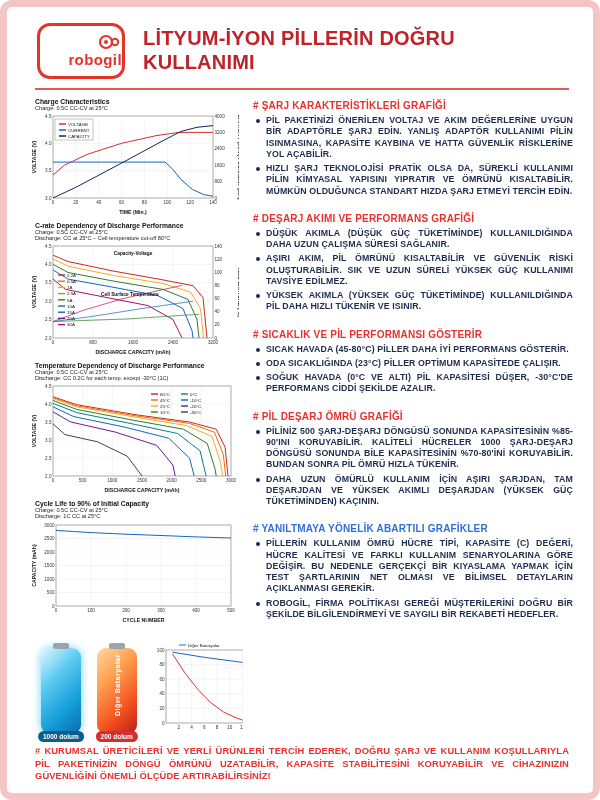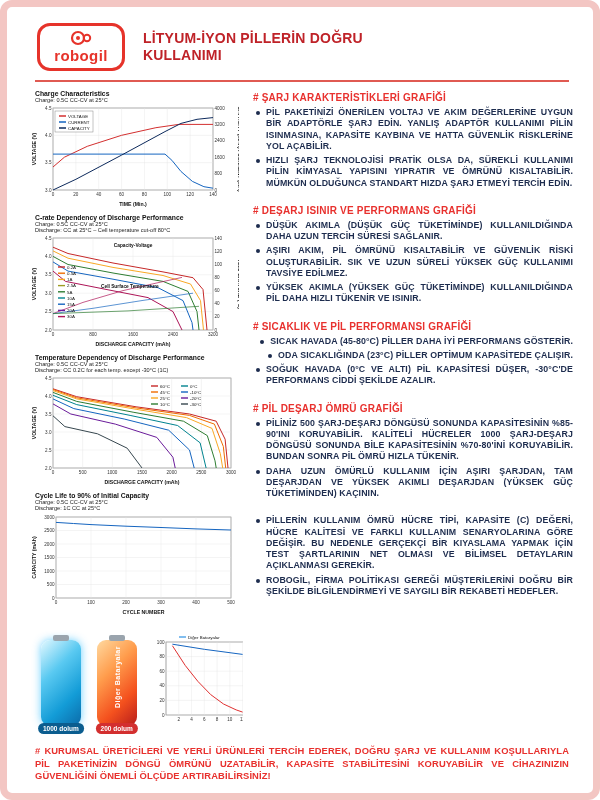--- a/index.html
+++ b/index.html
@@ -3,44 +3,44 @@
 <meta charset="utf-8">
 <style>
   * { box-sizing: border-box; margin: 0; padding: 0; }
   html,body { width:600px; height:800px; }
   body { font-family:"Liberation Sans", sans-serif; background:#fff; }
   .page { width:600px; height:800px; border:7px solid #f3c6c3; border-radius:12px;
           background:#fff; padding:8px 20px 8px 24px; display:flex; flex-direction:column; overflow:hidden; }
 
   
   .header { display:flex; align-items:center; gap:18px; padding:8px 6px 6px 6px; }
-  .logo { flex:0 0 auto; width:88px; height:48px; border:3px solid #e6332a; border-radius:13px;
-          display:flex; flex-direction:column; align-items:center; justify-content:center; gap:1px; }
+  .logo { flex:0 0 auto; width:88px; height:56px; border:3px solid #e6332a; border-radius:13px;
+          display:flex; flex-direction:column; align-items:flex-end; justify-content:center; gap:1px; }
   .logo-text { color:#e6332a; font-weight:bold; font-size:15px; letter-spacing:.4px; }
-  .title { color:#bf2228; font-size:14px; line-height:1.18; font-weight:800; letter-spacing:.2px; }
+  .title { color:#bf2228; font-size:20px; line-height:1.18; font-weight:800; letter-spacing:.2px; }
   .divider { height:2px; background:#e05a52; margin:3px 4px 8px 4px; }
 
   
   .content { display:flex; gap:10px; flex:1; min-height:0; }
   .col-left { width:212px; flex:0 0 auto; display:flex; flex-direction:column; }
   .col-right { flex:1; display:flex; flex-direction:column; padding-top:2px; }
 
   
   .chart-block { margin-bottom:7px; }
   .chart-title { font-size:6.8px; font-weight:bold; color:#111; margin-left:4px; }
   .chart-sub { font-size:5.6px; color:#222; margin-left:4px; }
   svg.chart { display:block; }
   svg text { font-family:"Liberation Sans", sans-serif; }
 
   
   .txt-section { margin-bottom:13px; }
   .sec-head { font-size:10px; font-weight:800; letter-spacing:.2px; margin-bottom:4px; }
   .sec-head.red { color:#e8312e; }
   .sec-head.blue { color:#2e6fd8; }
-  .bullet { display:flex; margin-bottom:3px;justify-content:flex-end; }
+  .bullet { display:flex; margin-bottom:3px; }
   .dot { flex:0 0 auto; width:4px; height:4px; border-radius:50%; background:#1d2c4e; margin:4px 6px 0 3px; }
   .bullet p { font-size:8.8px; font-weight:bold; color:#1d2c4e; text-align:justify; line-height:1.28; letter-spacing:.1px; }
 
   
   .battery-block { display:flex; align-items:flex-end; gap:16px; padding:8px 0 14px 10px; margin-top:2px; }
   .battery { position:relative; width:44px; height:86px; border-radius:9px; }
   .battery .cap { position:absolute; top:-5px; left:50%; transform:translateX(-50%);
                   width:16px; height:6px; background:#9aa4ad; border-radius:2px; }
   .battery.blue { background:linear-gradient(135deg,#e2f8ff 0%,#59c9f1 35%,#139cd7 70%,#0b6aa8 100%);
                   box-shadow:0 0 9px rgba(80,200,255,.85); }
@@ -354,37 +354,37 @@
           <span class="dot"></span>
           <p>PİL PAKETİNİZİ ÖNERİLEN VOLTAJ VE AKIM DEĞERLERİNE UYGUN BİR ADAPTÖRLE ŞARJ EDİN. YANLIŞ ADAPTÖR KULLANIMI PİLİN ISINMASINA, KAPASİTE KAYBINA VE HATTA GÜVENLİK RİSKLERİNE YOL AÇABİLİR.</p>
         </div>
         <div class="bullet">
           <span class="dot"></span>
           <p>HIZLI ŞARJ TEKNOLOJİSİ PRATİK OLSA DA, SÜREKLİ KULLANIMI PİLİN KİMYASAL YAPISINI YIPRATIR VE ÖMRÜNÜ KISALTABİLİR. MÜMKÜN OLDUĞUNCA STANDART HIZDA ŞARJ ETMEYİ TERCİH EDİN.</p>
         </div>
       </section>
 
       <section class="txt-section">
-        <h2 class="sec-head red">#  DEŞARJ ISINIR VE PERFORMANS GRAFİĞİ</h2>
-        <div class="bullet">
-          <span class="dot"></span>
-          <p>DÜŞÜK AKIMLA (DÜŞÜK GÜÇ TÜKETİMİNDE) KULLANILDIĞINDA DAHA UZUN TERCİH SÜRESİ SAĞLANIR.</p>
+        <h2 class="sec-head red">#  DEŞARJ AKIMI VE PERFORMANS GRAFİĞİ</h2>
+        <div class="bullet">
+          <span class="dot"></span>
+          <p>DÜŞÜK AKIMLA (DÜŞÜK GÜÇ TÜKETİMİNDE) KULLANILDIĞINDA DAHA UZUN ÇALIŞMA SÜRESİ SAĞLANIR.</p>
         </div>
         <div class="bullet">
           <span class="dot"></span>
           <p>AŞIRI AKIM, PİL ÖMRÜNÜ KISALTABİLİR VE GÜVENLİK RİSKİ OLUŞTURABİLİR. SIK VE UZUN SÜRELİ YÜKSEK GÜÇ KULLANIMI TAVSİYE EDİLMEZ.</p>
         </div>
         <div class="bullet">
           <span class="dot"></span>
           <p>YÜKSEK AKIMLA (YÜKSEK GÜÇ TÜKETİMİNDE) KULLANILDIĞINDA PİL DAHA HIZLI TÜKENİR VE ISINIR.</p>
         </div>
       </section>
 
       <section class="txt-section">
-        <h2 class="sec-head red">#  SICAKLIK VE PİL PERFORMANSI GRAFİĞİ</h2>
+        <h2 class="sec-head red">#  SICAKLIK VE PİL PERFORMANSI GÖSTERİR</h2>
         <div class="bullet">
           <span class="dot"></span>
           <p>SICAK HAVADA (45-80°C) PİLLER DAHA İYİ PERFORMANS GÖSTERİR.</p>
         </div>
         <div class="bullet">
           <span class="dot"></span>
           <p>ODA SICAKLIĞINDA (23°C) PİLLER OPTİMUM KAPASİTEDE ÇALIŞIR.</p>
         </div>
         <div class="bullet">
           <span class="dot"></span>
@@ -398,20 +398,21 @@
           <span class="dot"></span>
           <p>PİLİNİZ 500 ŞARJ-DEŞARJ DÖNGÜSÜ SONUNDA KAPASİTESİNİN %85-90'INI KORUYABİLİR. KALİTELİ HÜCRELER 1000 ŞARJ-DEŞARJ DÖNGÜSÜ SONUNDA BİLE KAPASİTESİNİN %70-80'İNİ KORUYABİLİR. BUNDAN SONRA PİL ÖMRÜ HIZLA TÜKENİR.</p>
         </div>
         <div class="bullet">
           <span class="dot"></span>
           <p>DAHA UZUN ÖMÜRLÜ KULLANIM İÇİN AŞIRI ŞARJDAN, TAM DEŞARJDAN VE YÜKSEK AKIMLI DEŞARJDAN (YÜKSEK GÜÇ TÜKETİMİNDEN) KAÇININ.</p>
         </div>
       </section>
 
       <section class="txt-section">
+        <h2 class="sec-head blue">#  YANILTMAYA YÖNELİK ABARTILI GRAFİKLER</h2>
         <div class="bullet">
           <span class="dot"></span>
           <p>PİLLERİN KULLANIM ÖMRÜ HÜCRE TİPİ, KAPASİTE (C) DEĞERİ, HÜCRE KALİTESİ VE FARKLI KULLANIM SENARYOLARINA GÖRE DEĞİŞİR. BU NEDENLE GERÇEKÇİ BİR KIYASLAMA YAPMAK İÇİN TEST ŞARTLARININ NET OLMASI VE BİLİMSEL DETAYLARIN AÇIKLANMASI GEREKİR.</p>
         </div>
         <div class="bullet">
           <span class="dot"></span>
           <p>ROBOGİL, FİRMA POLİTİKASI GEREĞİ MÜŞTERİLERİNİ DOĞRU BİR ŞEKİLDE BİLGİLENDİRMEYİ VE SAYGILI BİR REKABETİ HEDEFLER.</p>
         </div>
       </section>
 

